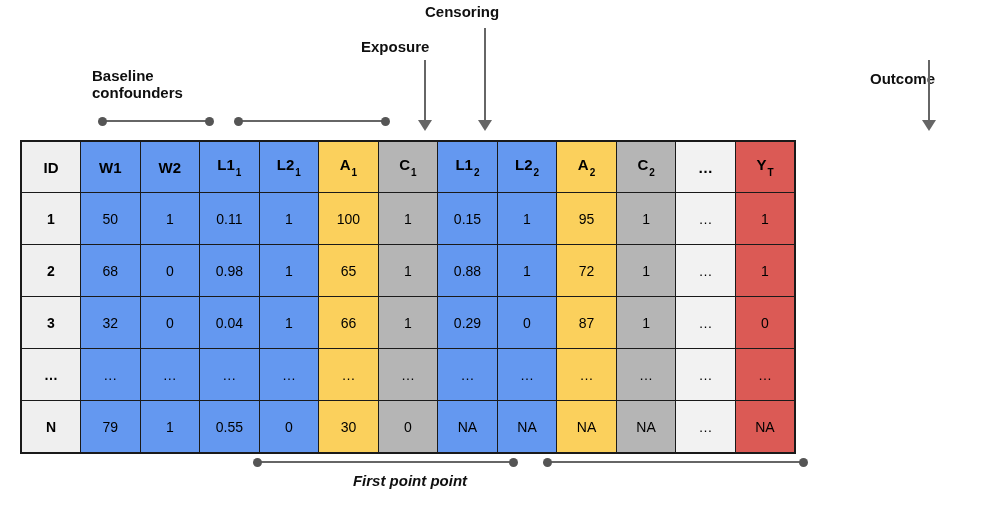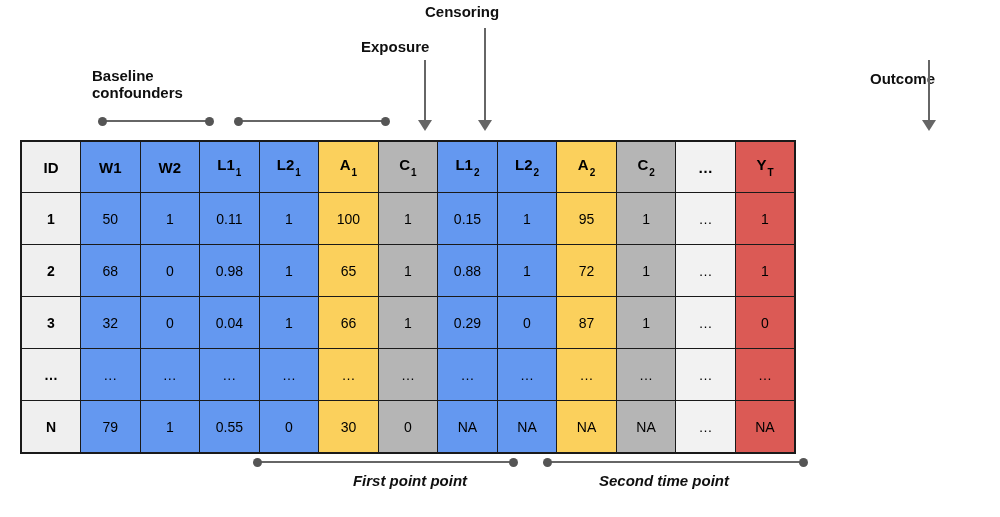--- a/index.html
+++ b/index.html
@@ -176,15 +176,14 @@
           <td class="col-gray">NA</td>
           <td class="col-dots">…</td>
           <td class="col-red">NA</td>
         </tr>
       </tbody>
   </table>
 
   <div class="bracket bracket-first"></div>
   <div class="bracket bracket-second"></div>
   <div class="bottom-label label-first">First point point</div>
-  <div class="bottom-label label-second">Second time point</div>
 
 </div>
 
 </body></html>

